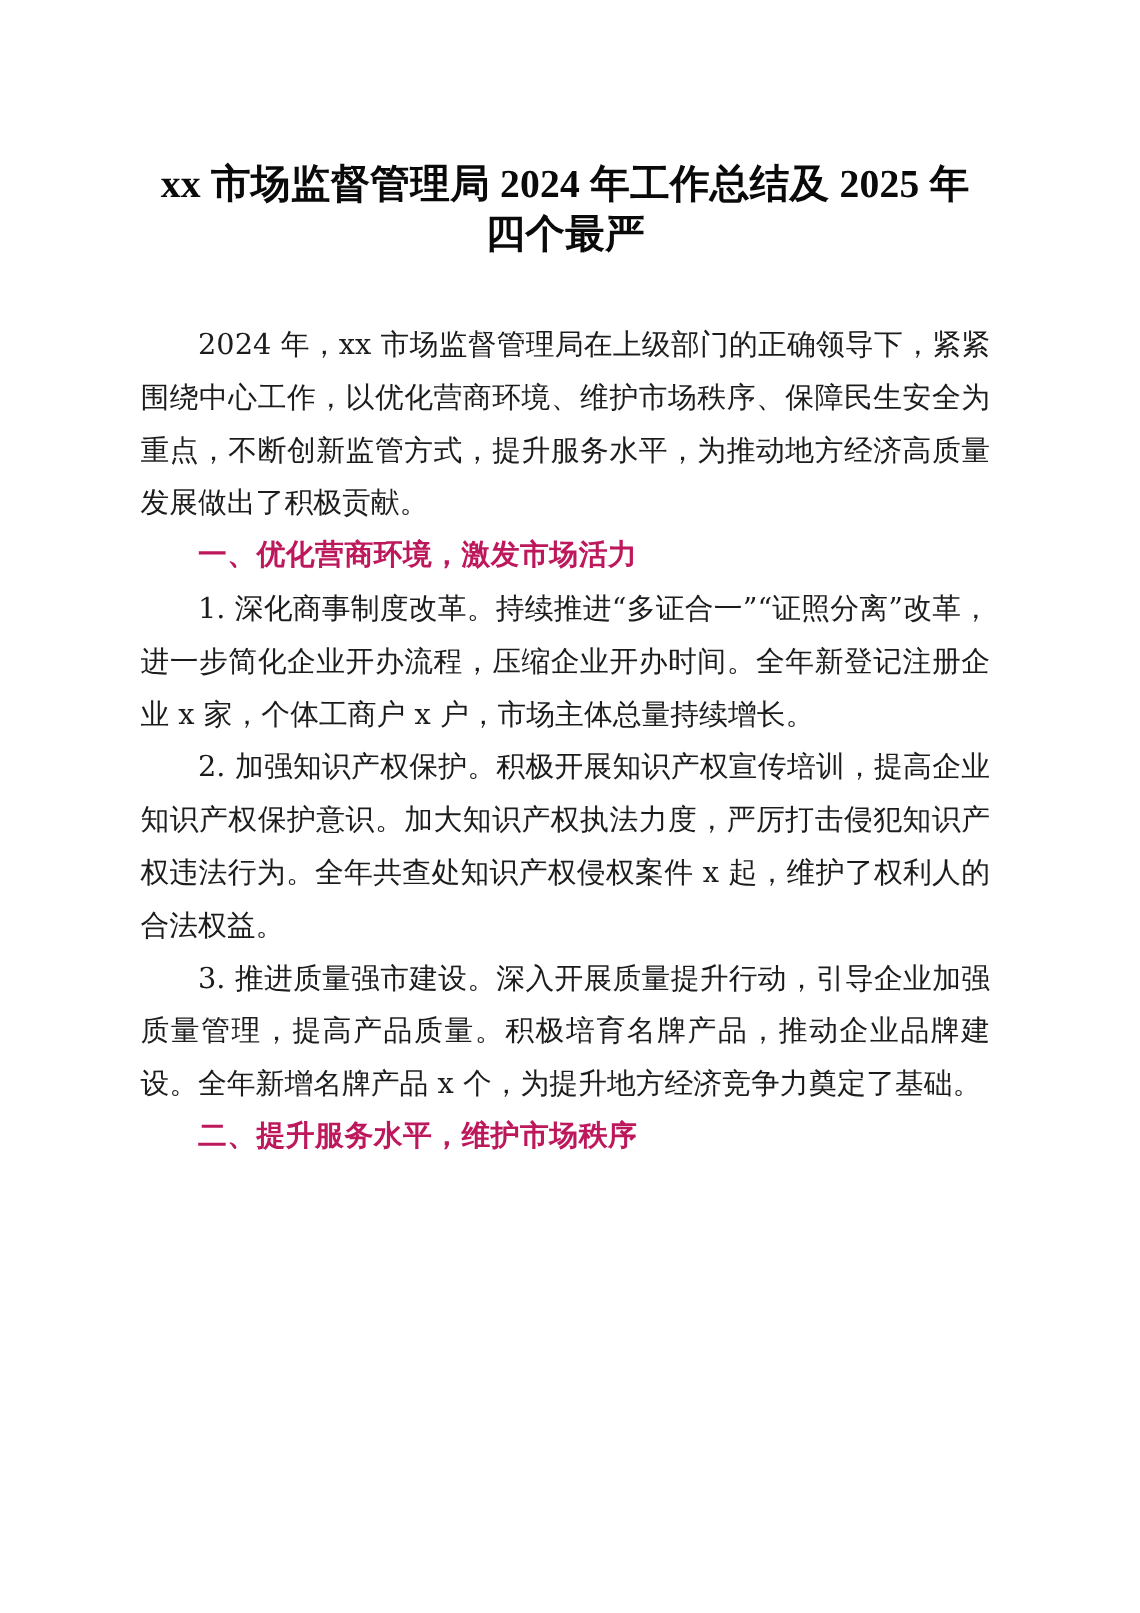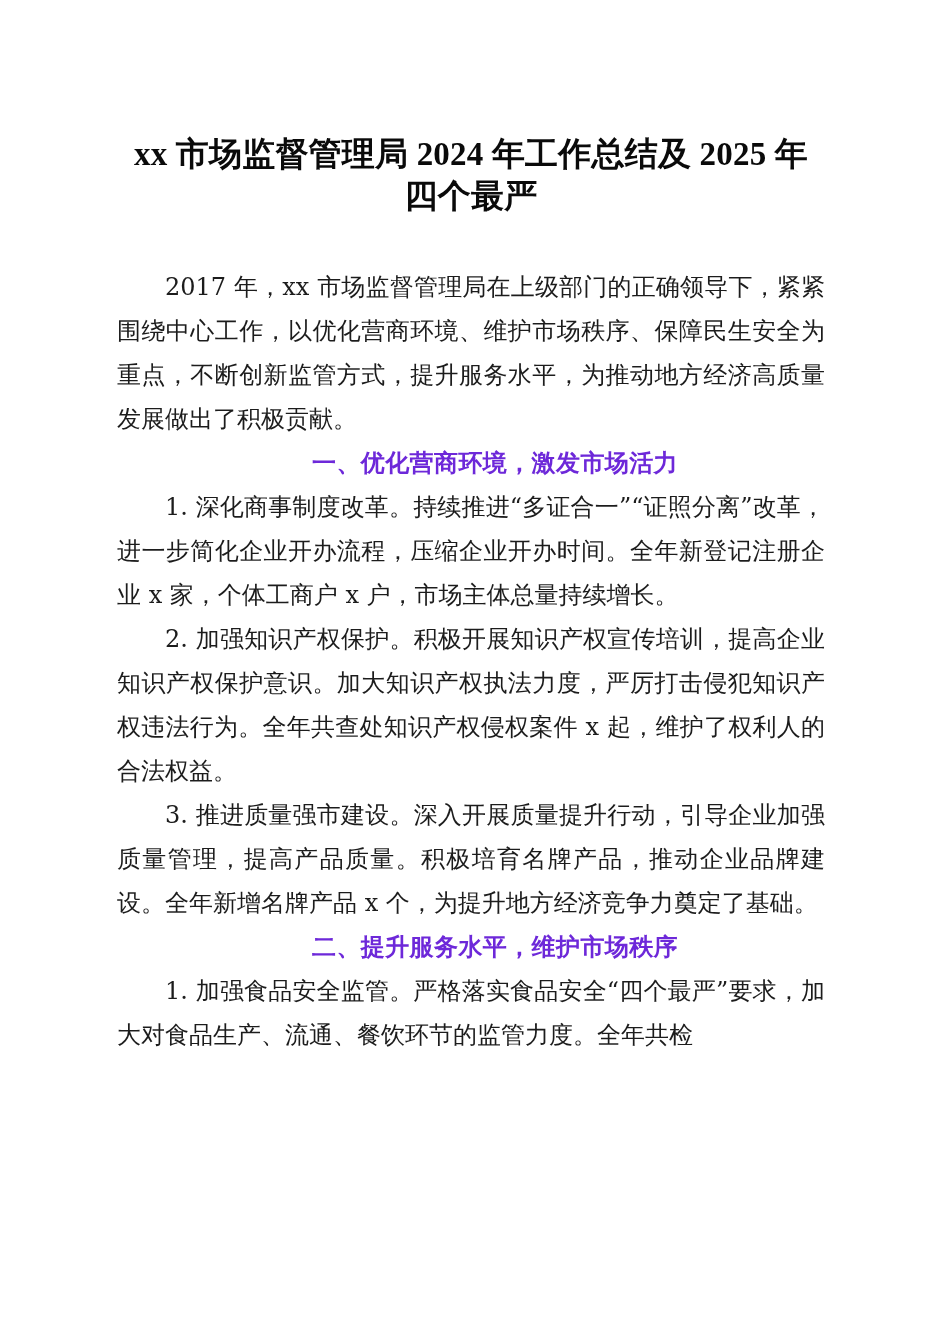--- a/index.html
+++ b/index.html
@@ -54,49 +54,47 @@
   }
 
   
   .section-h {
     margin: 0;
     padding: 0;
     font-family: "Liberation Sans", "DejaVu Sans", sans-serif;
     font-weight: bold;
     font-size: 24px;
     line-height: 44px;
-    color: #6d28d9;
+    color: #be185d;
     text-indent: 48px;
     letter-spacing: 0.4px;
-    text-align: center;
   }
 
   .first-para {
     margin-top: 48px;
   }
 </style>
 </head>
 <body>
 
 <div class="page">
   <div class="content">
 
     <h1 class="doc-title">
       <span>xx 市场监督管理局 2024 年工作总结及 2025 年</span><br>
       <span>四个最严</span>
     </h1>
 
-    <p class="body-p first-para">2017 年，xx 市场监督管理局在上级部门的正确领导下，紧紧围绕中心工作，以优化营商环境、维护市场秩序、保障民生安全为重点，不断创新监管方式，提升服务水平，为推动地方经济高质量发展做出了积极贡献。</p>
+    <p class="body-p first-para">2024 年，xx 市场监督管理局在上级部门的正确领导下，紧紧围绕中心工作，以优化营商环境、维护市场秩序、保障民生安全为重点，不断创新监管方式，提升服务水平，为推动地方经济高质量发展做出了积极贡献。</p>
 
     <h2 class="section-h">一、优化营商环境，激发市场活力</h2>
 
     <p class="body-p">1. 深化商事制度改革。持续推进“多证合一”“证照分离”改革，进一步简化企业开办流程，压缩企业开办时间。全年新登记注册企业 x 家，个体工商户 x 户，市场主体总量持续增长。</p>
 
     <p class="body-p">2. 加强知识产权保护。积极开展知识产权宣传培训，提高企业知识产权保护意识。加大知识产权执法力度，严厉打击侵犯知识产权违法行为。全年共查处知识产权侵权案件 x 起，维护了权利人的合法权益。</p>
 
     <p class="body-p">3. 推进质量强市建设。深入开展质量提升行动，引导企业加强质量管理，提高产品质量。积极培育名牌产品，推动企业品牌建设。全年新增名牌产品 x 个，为提升地方经济竞争力奠定了基础。</p>
 
     <h2 class="section-h">二、提升服务水平，维护市场秩序</h2>
 
-    <p class="body-p">1. 加强食品安全监管。严格落实食品安全“四个最严”要求，加大对食品生产、流通、餐饮环节的监管力度。全年共检</p>
 
   </div>
 </div>
 
 </body></html>

